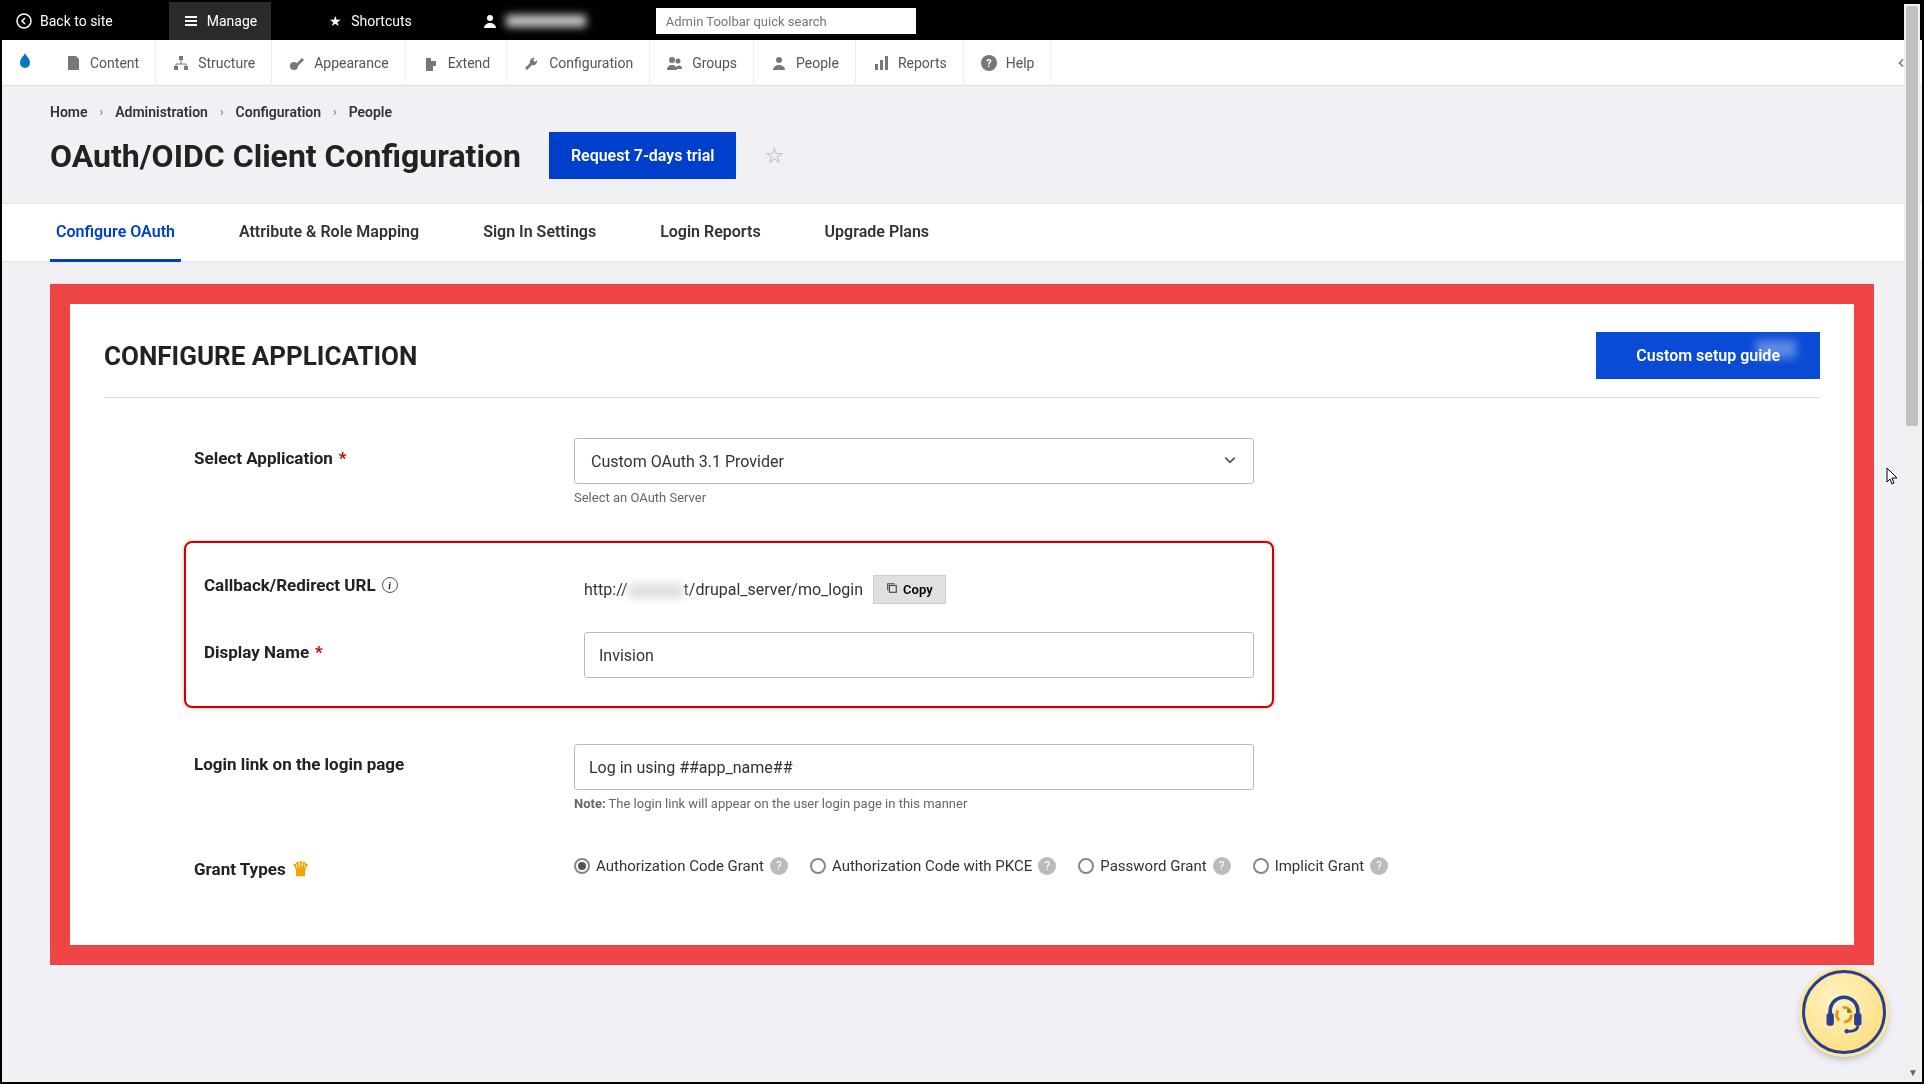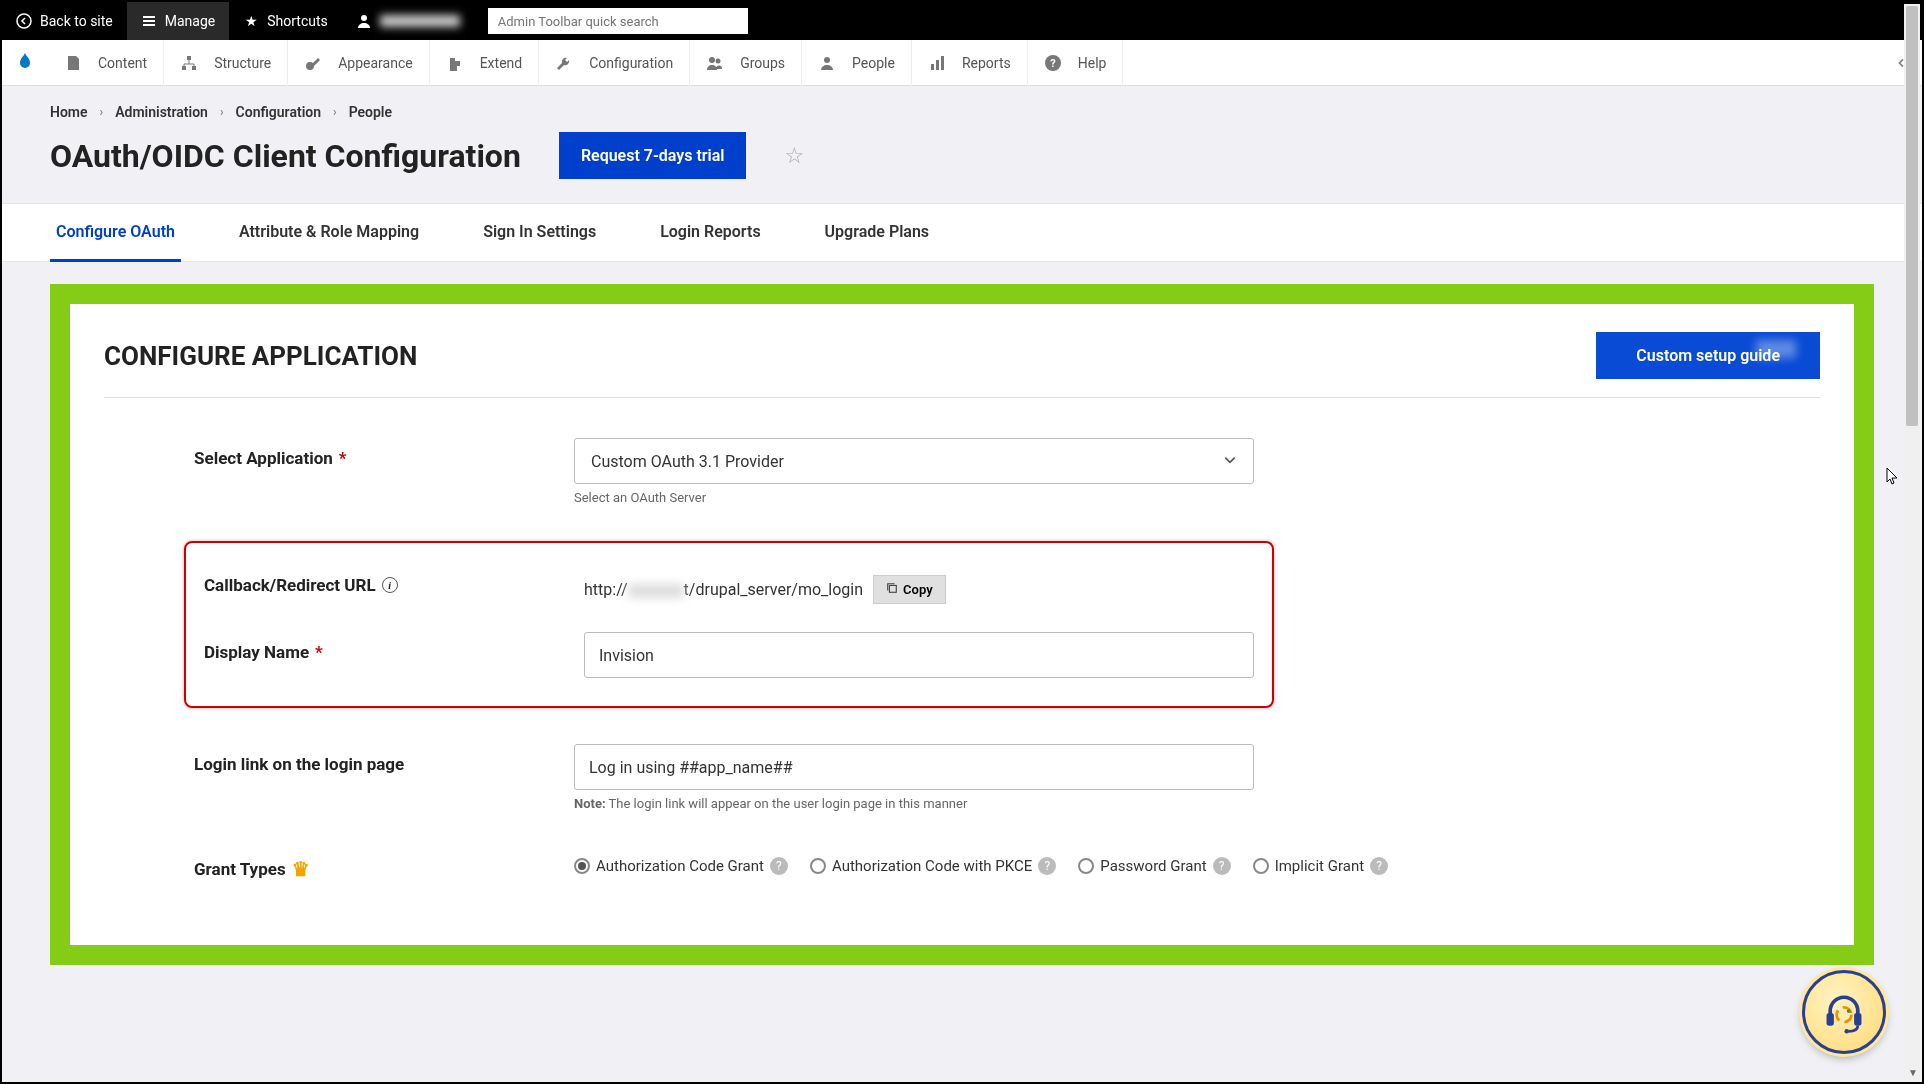--- a/index.html
+++ b/index.html
@@ -1,50 +1,50 @@
 <!DOCTYPE html>
 <html><head>
 <meta charset="utf-8">
 <style>
 * { margin: 0; padding: 0; box-sizing: border-box; font-family: -apple-system, BlinkMacSystemFont, "Segoe UI", Roboto, Arial, sans-serif; }
 body { background: #f0f0f5; width: 1924px; height: 1084px; overflow: hidden; position: relative; border: 2px solid #000; }
 
 
-.top-toolbar { background: #000; height: 38px; display: flex; align-items: center; color: #fff; font-size: 14px; }
+.top-toolbar { background: #000; height: 38px; display: flex; align-items: center; color: #fff; font-size: 14px; gap: 42px; }
 .tb-item { display: flex; align-items: center; padding: 0 14px; height: 38px; cursor: pointer; gap: 8px; }
 .tb-item.active { background: #2a2a2a; }
 .tb-icon { width: 16px; height: 16px; display: flex; align-items: center; justify-content: center; }
 .tb-search { margin-left: 14px; }
 .tb-search input { width: 260px; height: 26px; padding: 11px 10px; border: none; background: #fff; font-size: 13px; color: #666; }
 .blurred { filter: blur(4px); background: #ccc; width: 80px; height: 12px; display: inline-block; }
 
 
 .admin-menu { background: #fff; height: 46px; display: flex; align-items: center; border-bottom: 1px solid #ddd; position: relative; }
 .drupal-logo { width: 46px; height: 46px; display: flex; align-items: center; justify-content: center; }
-.admin-item { display: flex; align-items: center; padding: 0 16px; height: 46px; color: #555; font-size: 14px; gap: 16px; border-right: 1px solid #eee; cursor: pointer; }
+.admin-item { display: flex; align-items: center; padding: 0 16px; height: 46px; color: #555; font-size: 14px; gap: 8px; border-right: 1px solid #eee; cursor: pointer; }
 .admin-item .icon { width: 18px; height: 18px; }
 .collapse-icon { position: absolute; right: 10px; top: 14px; color: #888; }
 
 
 .page-header-area { padding: 18px 48px 0 48px; background: #f0f0f5; }
 .breadcrumb { display: flex; align-items: center; gap: 12px; font-size: 14px; color: #333; font-weight: 600; margin-bottom: 12px; }
 .breadcrumb .sep { color: #888; font-size: 12px; }
-.title-row { display: flex; align-items: center; gap: 38px; margin-bottom: 24px; }
+.title-row { display: flex; align-items: center; gap: 28px; margin-bottom: 24px; }
 .page-title { font-size: 32px; font-weight: 700; color: #222; }
 .trial-btn { background: #003ecc; color: #fff; border: none; padding: 14px 22px; font-size: 16px; font-weight: 600; cursor: pointer; }
 .star-icon { color: #aaa; font-size: 22px; }
 
 
 .tabs-row { display: flex; gap: 52px; padding: 0 48px; background: #fff; border-top: 1px solid #e5e5e5; border-bottom: 1px solid #e5e5e5; }
 .tab { padding: 18px 6px; font-size: 16px; font-weight: 600; color: #333; cursor: pointer; border-bottom: 3px solid transparent; margin-bottom: -1px; }
 .tab.active { color: #003ecc; border-bottom-color: #003ecc; }
 
 
 .main-wrap { padding: 22px 48px; }
-.panel-outer { background: #84cc16; padding: 20px; }
+.panel-outer { background: #ef4444; padding: 20px; }
 .panel-inner { background: #fff; padding: 28px 34px; }
 .panel-head { display: flex; justify-content: space-between; align-items: center; border-bottom: 1px solid #ddd; padding-bottom: 18px; margin-bottom: 40px; }
 .panel-title { font-size: 26px; font-weight: 700; color: #222; }
 .custom-guide-btn { background: #0a4bd6; color: #fff; border: none; padding: 14px 40px; font-size: 16px; font-weight: 600; cursor: pointer; position: relative; }
 .custom-guide-btn .smudge { position: absolute; right: 24px; top: 8px; width: 40px; height: 18px; background: rgba(255,255,255,0.35); filter: blur(4px); }
 
 
 .form-row { display: flex; align-items: flex-start; margin-bottom: 36px; padding-left: 90px; }
 .form-label { width: 380px; font-size: 17px; font-weight: 700; color: #222; padding-top: 10px; display: flex; align-items: center; gap: 6px; }
 .req { color: #c00; }

